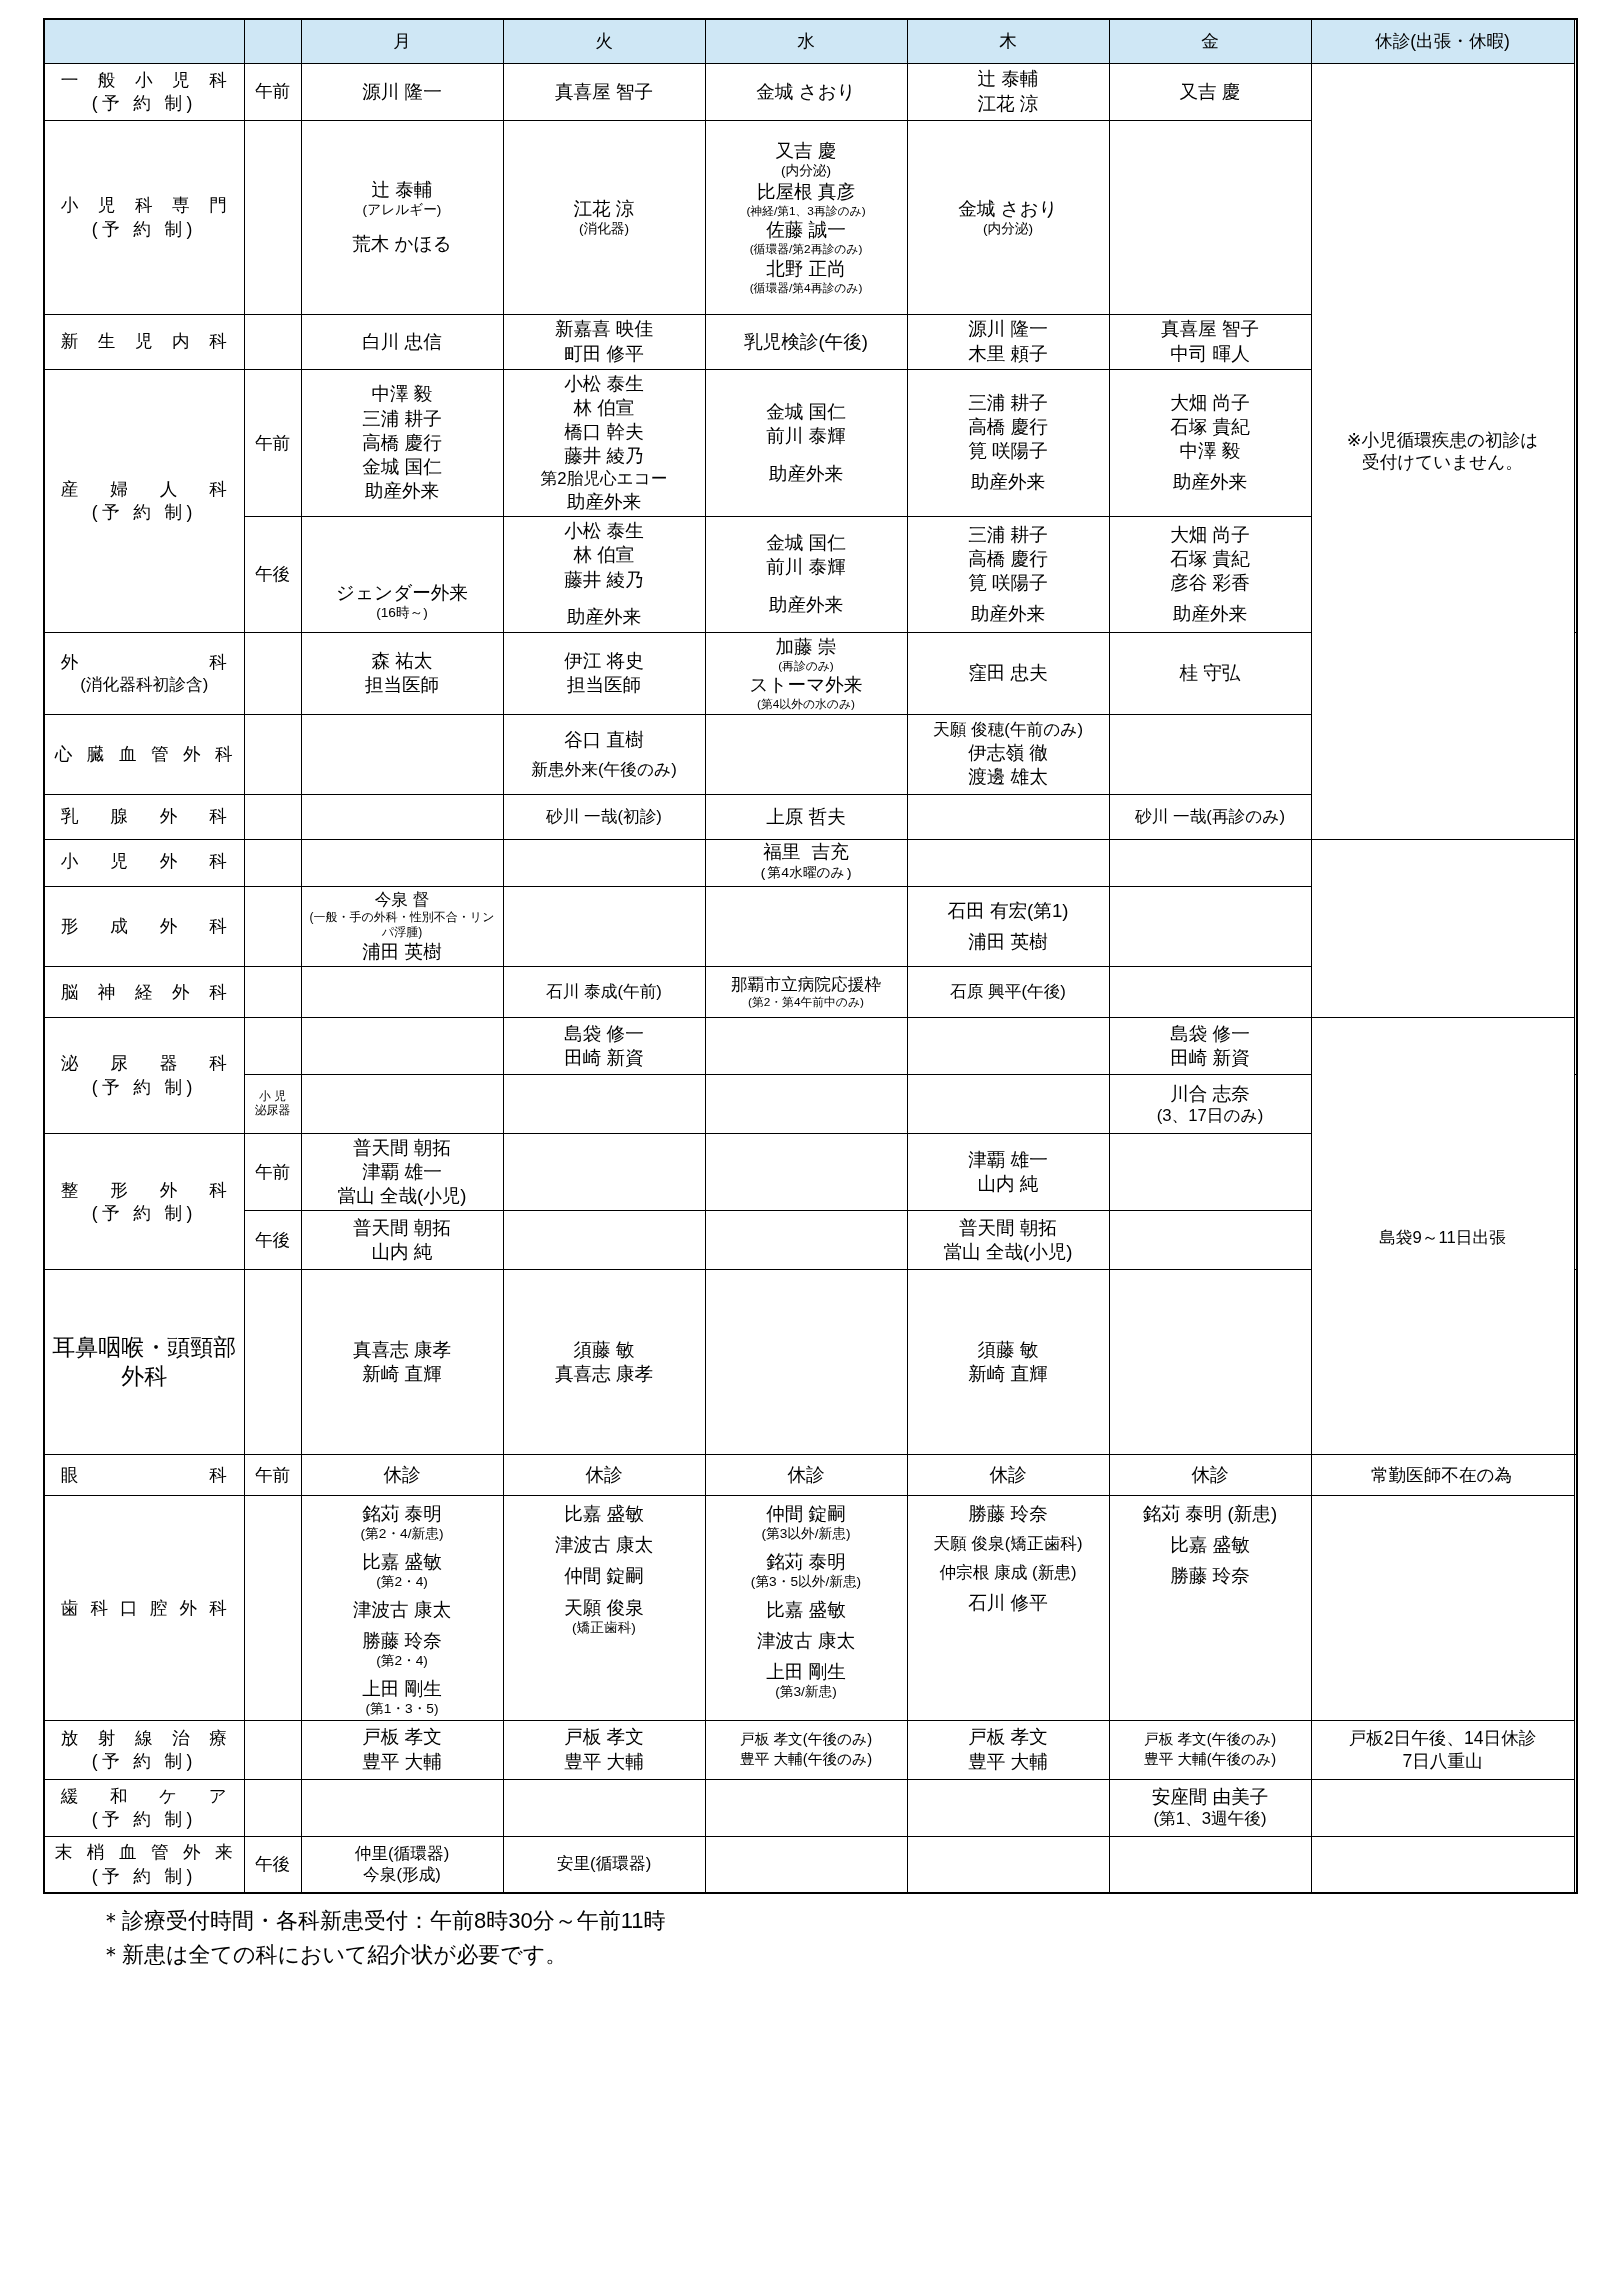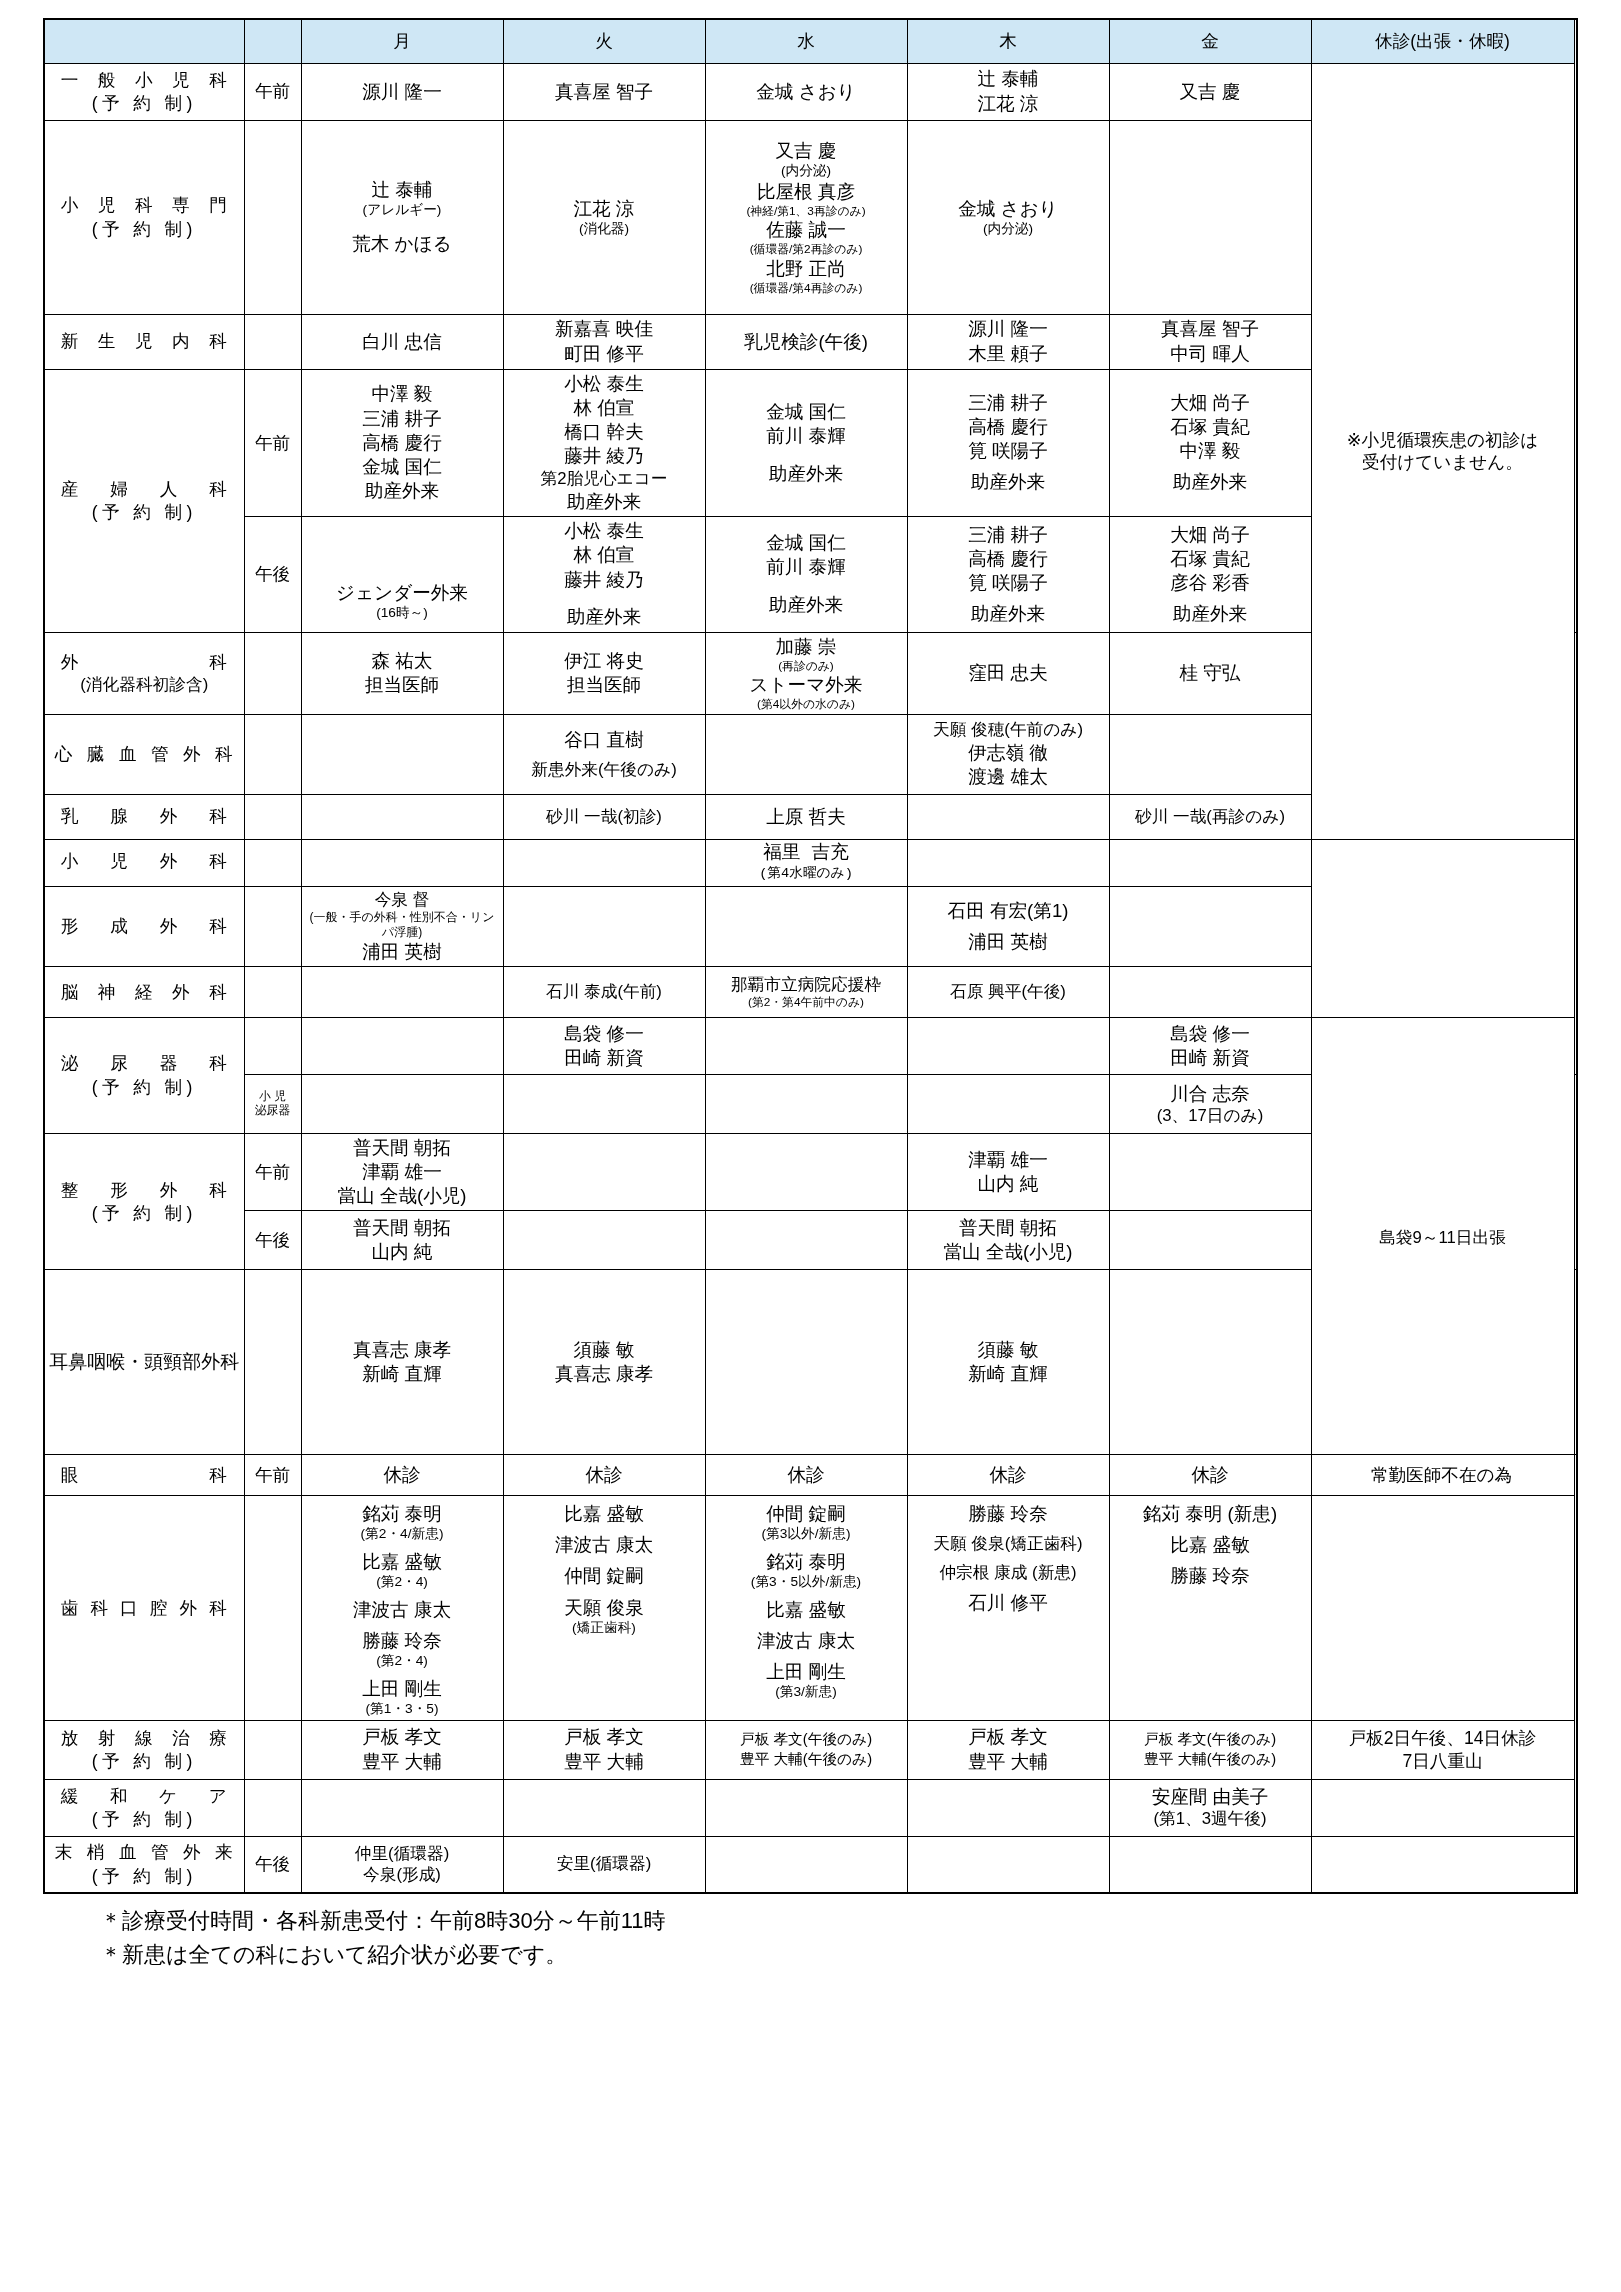--- a/index.html
+++ b/index.html
@@ -495,21 +495,21 @@
         <td></td>
         <td>
           <span class="nm">普天間 朝拓</span>
           <span class="nm">當山 全哉(小児)</span>
         </td>
         <td></td>
       </tr>
 
       <tr style="height:55px;">
         <td class="dept">
-          <span class="nospread" style="font-size:19px;letter-spacing:0;">耳鼻咽喉・頭頸部外科</span>
+          <span class="nospread" style="font-size:23px;letter-spacing:0;">耳鼻咽喉・頭頸部外科</span>
         </td>
         <td class="timecell"></td>
         <td>
           <span class="nm">真喜志 康孝</span>
           <span class="nm">新崎 直輝</span>
         </td>
         <td>
           <span class="nm">須藤 敏</span>
           <span class="nm">真喜志 康孝</span>
         </td>

